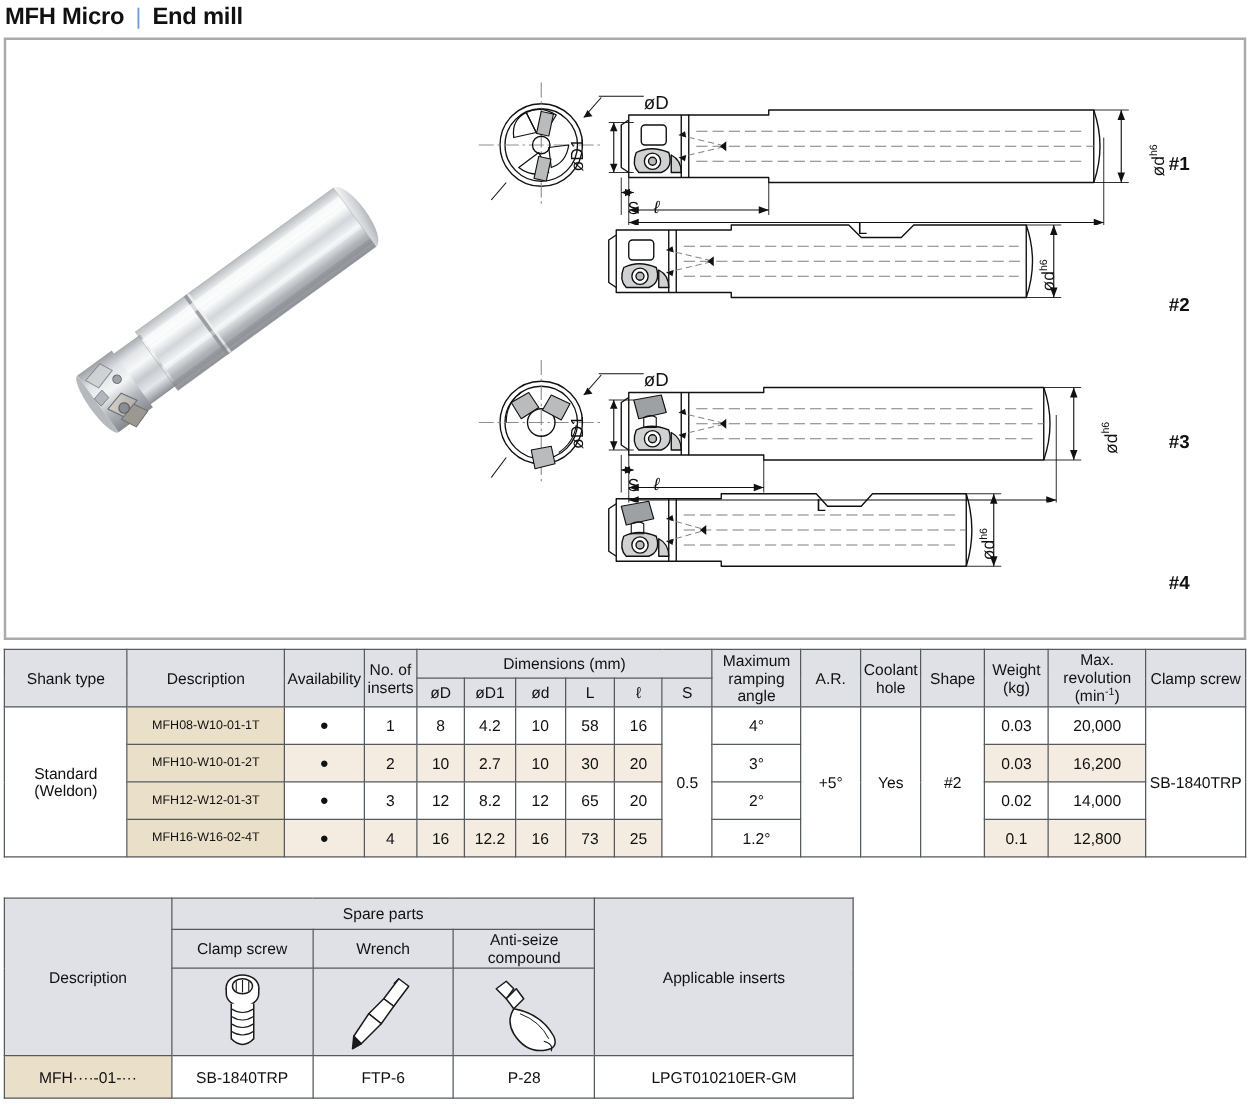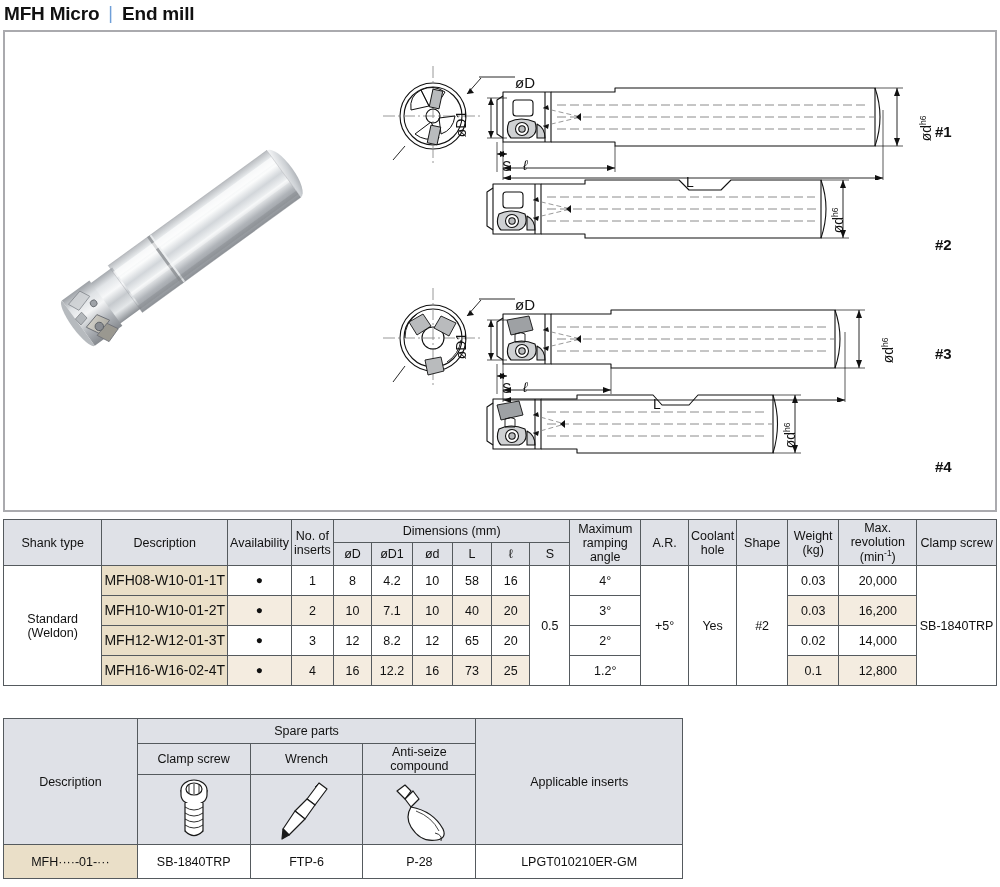--- a/index.html
+++ b/index.html
@@ -70,21 +70,21 @@
   .hdr { background: #dfe1e7; font-size: 12.5px; }
   .tan-dark { background: #eadfc8; }
   .tan-light { background: #f4ece0; }
   .white { background: #ffffff; }
 
   #main-table { left: 3px; top: 519px; width: 994px; }
   #spare-table { left: 3px; top: 718px; width: 680px; }
 
   .dot { font-size: 12px; line-height: 1; }
   .sup { font-size: 8.5px; vertical-align: super; }
-  .desc-cell { font-size: 14px; }
+  .desc-cell { font-size: 10px; }
   .icon-cell { height: 70px; }
 </style>
 </head>
 <body>
 
 <div id="page">
 
   <div class="title-bar">
     <span class="title-main">MFH Micro</span>
     <span class="title-sep">|</span>
@@ -472,23 +472,23 @@
         <td class="white" rowspan="4">#2</td>
         <td class="white">0.03</td>
         <td class="white">20,000</td>
         <td class="white" rowspan="4">SB-1840TRP</td>
       </tr>
       <tr style="height:30px">
         <td class="tan-dark desc-cell">MFH10-W10-01-2T</td>
         <td class="tan-light dot">●</td>
         <td class="tan-light">2</td>
         <td class="tan-light">10</td>
-        <td class="tan-light">7.1</td>
+        <td class="tan-light">2.7</td>
         <td class="tan-light">10</td>
-        <td class="tan-light">40</td>
+        <td class="tan-light">30</td>
         <td class="tan-light">20</td>
         <td class="white">3°</td>
         <td class="tan-light">0.03</td>
         <td class="tan-light">16,200</td>
       </tr>
       <tr style="height:30px">
         <td class="tan-dark desc-cell">MFH12-W12-01-3T</td>
         <td class="white dot">●</td>
         <td class="white">3</td>
         <td class="white">12</td>

